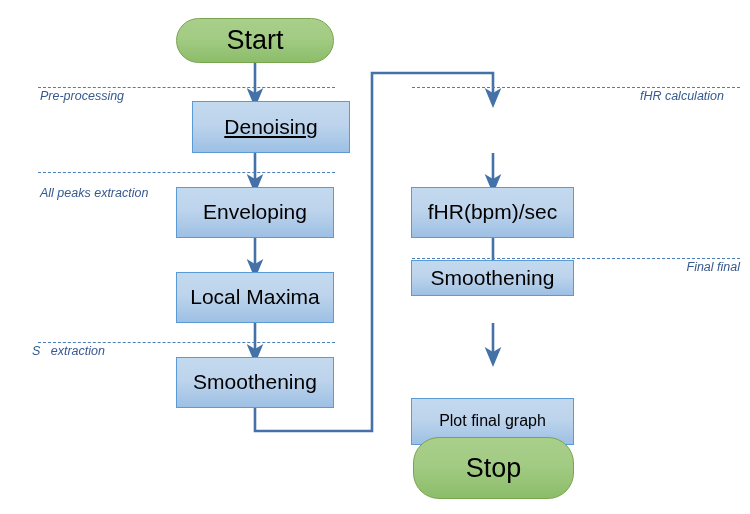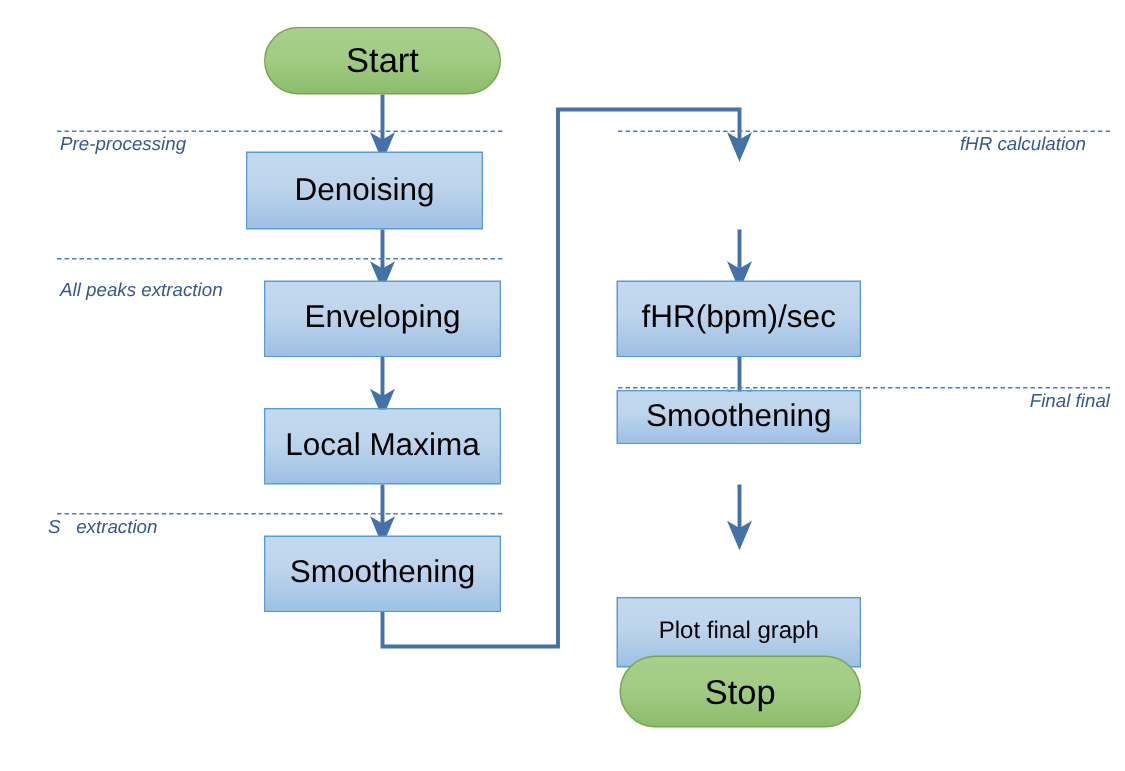--- a/index.html
+++ b/index.html
@@ -42,21 +42,21 @@
     background: linear-gradient(to bottom, #c3d9ef 0%, #bdd4ec 45%, #9dc0e4 100%);
     font-size: 21px;
   }
   .proc.small {
     font-size: 16px;
   }
   .term {
     border: 1px solid #78a64f;
     border-radius: 26px;
     background: linear-gradient(to bottom, #a9cf8b 0%, #a2cb83 45%, #8cbd6a 100%);
-    font-size: 23px;
+    font-size: 27px;
   }
 
   
   .phase-line {
     position: absolute;
     height: 0;
     border-top: 1px dashed #4a7ebb;
   }
   .phase-label {
     position: absolute;
@@ -130,21 +130,21 @@
   <div class="phase-line" style="left:412px; top:87px; width:328px;"></div>
   <div class="phase-label right" style="left:584px; top:89px; width:140px;">fHR calculation</div>
 
   <div class="phase-line" style="left:412px; top:258px; width:328px;"></div>
   <div class="phase-label right" style="left:620px; top:260px; width:120px;">Final final</div>
 
   <div class="node term" style="left:176px; top:18px; width:158px; height:45px;">
     <span>Start</span>
   </div>
 
-  <div class="node proc" style="left:164px; top:101px; width:158px; height:52px;">
+  <div class="node proc" style="left:192px; top:101px; width:158px; height:52px;text-decoration:underline;">
     <span>Denoising</span>
   </div>
 
   <div class="node proc" style="left:176px; top:187px; width:158px; height:51px;">
     <span>Enveloping</span>
   </div>
 
   <div class="node proc" style="left:176px; top:272px; width:158px; height:51px;">
     <span>Local Maxima</span>
   </div>
@@ -159,17 +159,17 @@
   </div>
 
   <div class="node proc" style="left:411px; top:260px; width:163px; height:36px;">
     <span>Smoothening</span>
   </div>
 
   <div class="node proc small" style="left:411px; top:358px; width:163px; height:47px;margin-top:40px;">
     <span>Plot final graph</span>
   </div>
 
-  <div class="node term" style="left:413px; top:437px; width:161px; height:48px;">
+  <div class="node term" style="left:413px; top:437px; width:161px; height:62px;">
     <span>Stop</span>
   </div>
 
 </div>
 
 </body></html>

